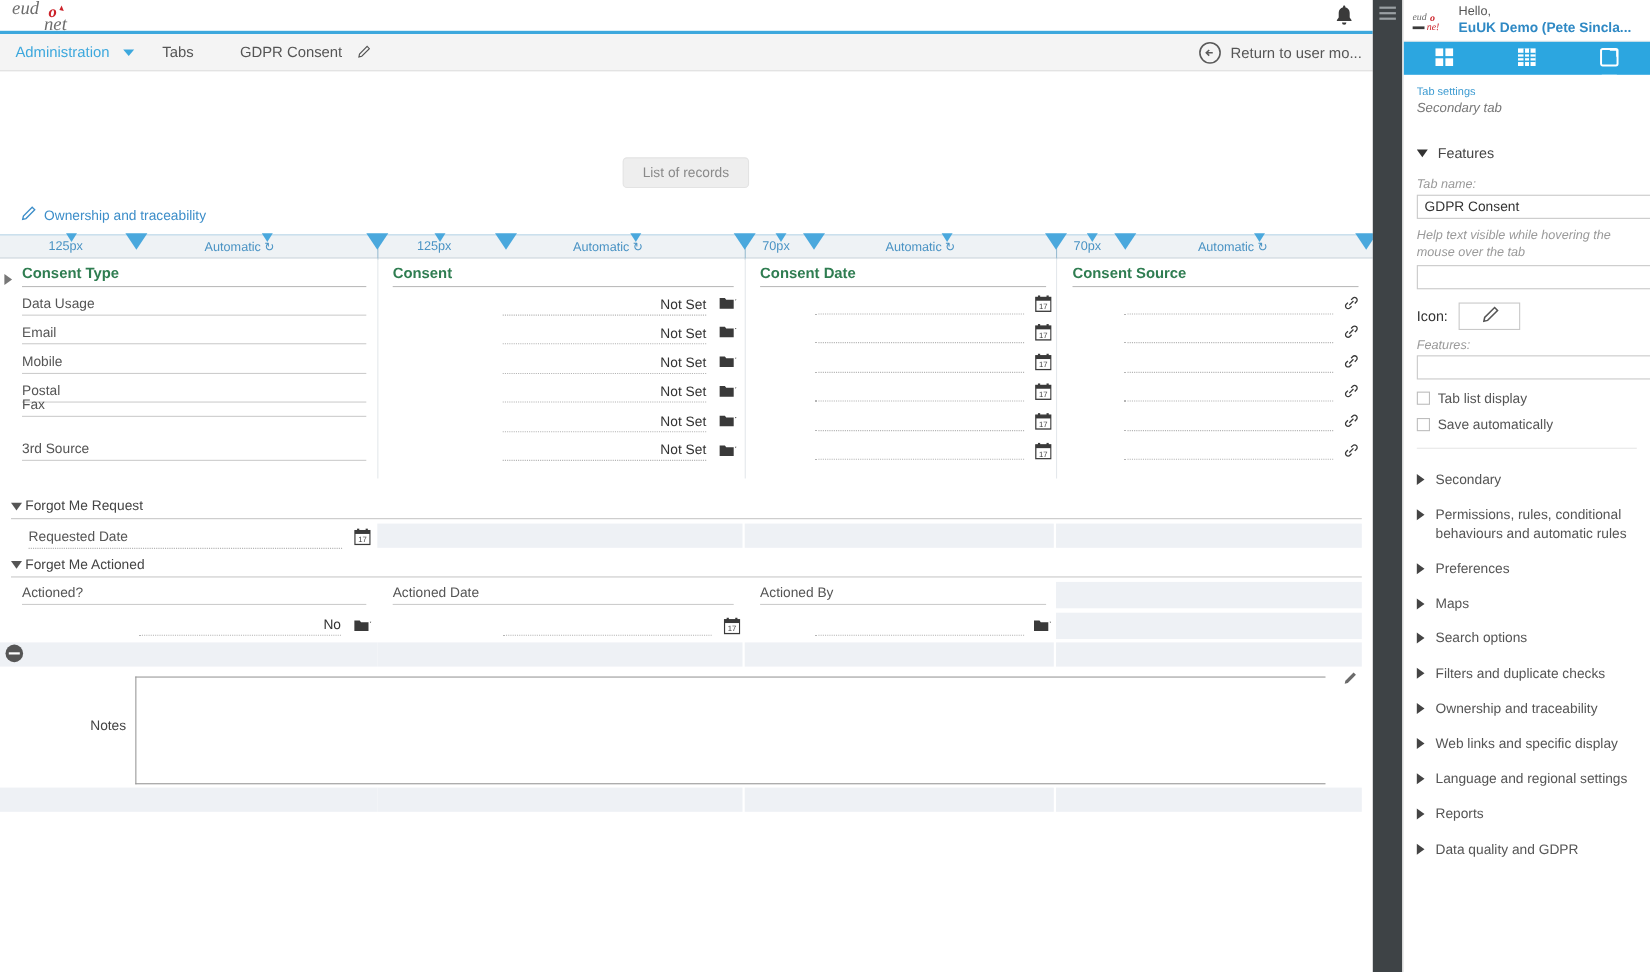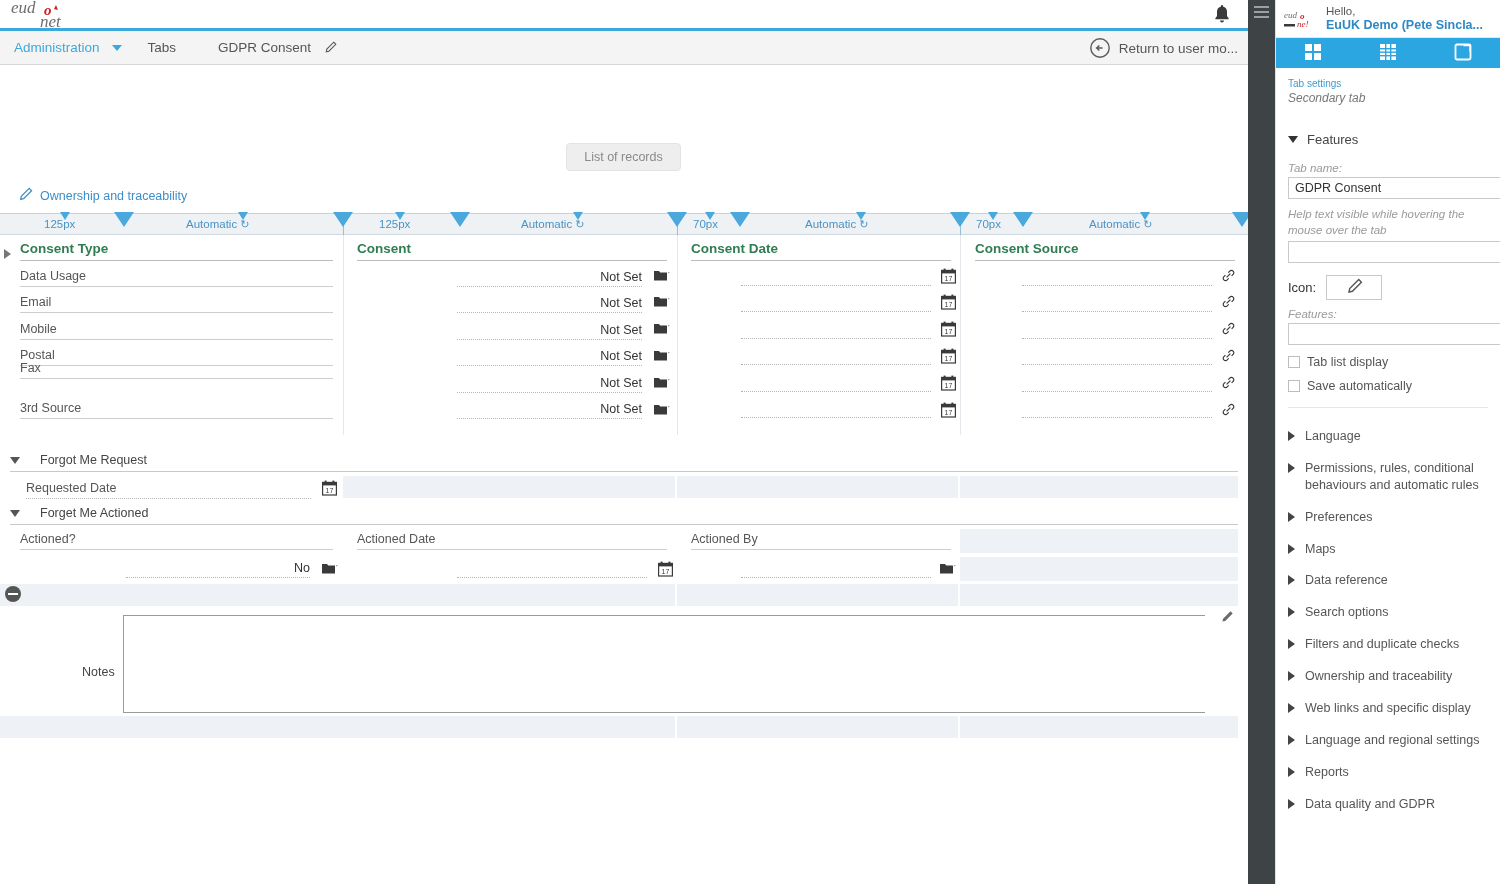--- a/index.html
+++ b/index.html
@@ -116,21 +116,21 @@
   }
 
   .ico { position: absolute; }
   .folder-ico { width: 15px; height: 13px; }
   .cal-ico { width: 14px; height: 15px; }
   .link-ico { width: 14px; height: 14px; }
 
   
   .sect {
     position: absolute; left: 10px; width: 1228px;
-    display: flex; align-items: center; gap: 20px;
+    display: flex; align-items: center; gap: 3px;
     border-bottom: 1px solid #c9c9c9; padding-bottom: 4px;
     font-size: 12.5px; color: #444;
   }
   .tri-dn {
     width: 0; height: 0;
     border-left: 5px solid transparent; border-right: 5px solid transparent;
     border-top: 7px solid #555;
   }
 
   
@@ -138,21 +138,21 @@
 
   .minus-btn {
     position: absolute; width: 16px; height: 16px; border-radius: 50%;
     background: #555;
   }
   .minus-btn::after {
     content:''; position:absolute; left:3px; top:7px; width:10px; height:2px; background:#fff;
   }
 
   #notes-label {
-    position: absolute; left: 82px; top: 588px; font-size: 12.5px; color: #444; margin-top: 12px;
+    position: absolute; left: 82px; top: 588px; font-size: 12.5px; color: #444;
   }
   #notes-box {
     position: absolute; left: 123px; top: 550px; width: 1082px; height: 98px;
     border: 1px solid #9a9a9a; border-right: none; background: #fff;
   }
   #notes-pencil { position: absolute; left: 1220px; top: 545px; width: 14px; height: 14px; }
 
   
   #rail {
     position: absolute; left: 1248px; top: 0; width: 27px; height: 884px;
@@ -655,37 +655,33 @@
       <div class="chk-row">
         <span class="chk"></span>
         <span>Save automatically</span>
       </div>
 
       <div id="acc-divider"></div>
 
       <div id="acc-list">
         <div class="acc-item">
           <span class="tri-rt"></span>
-          <span>Language</span>
+          <span>Secondary</span>
         </div>
         <div class="acc-item">
           <span class="tri-rt"></span>
           <span>Permissions, rules, conditional behaviours and automatic rules</span>
         </div>
         <div class="acc-item">
           <span class="tri-rt"></span>
           <span>Preferences</span>
         </div>
         <div class="acc-item">
           <span class="tri-rt"></span>
           <span>Maps</span>
-        </div>
-        <div class="acc-item">
-          <span class="tri-rt"></span>
-          <span>Data reference</span>
         </div>
         <div class="acc-item">
           <span class="tri-rt"></span>
           <span>Search options</span>
         </div>
         <div class="acc-item">
           <span class="tri-rt"></span>
           <span>Filters and duplicate checks</span>
         </div>
         <div class="acc-item">

